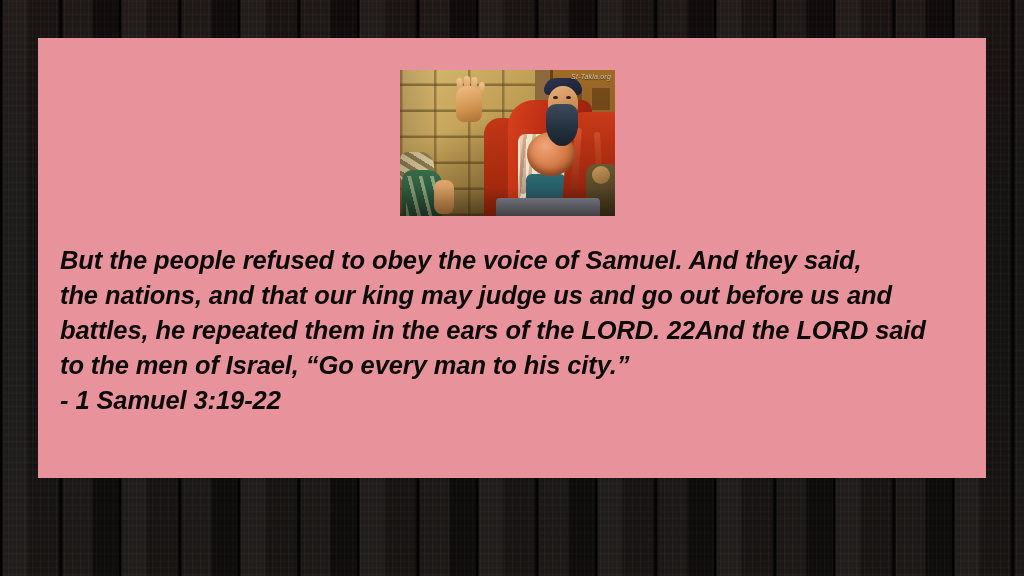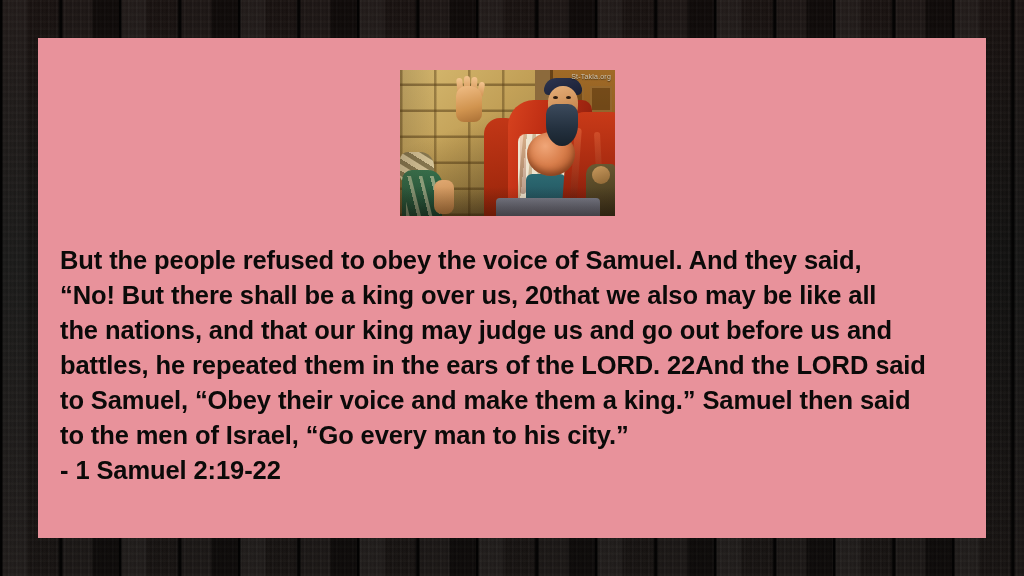--- a/index.html
+++ b/index.html
@@ -65,22 +65,23 @@
         rgba(0,0,0,0.030) 7px),
       linear-gradient(180deg, #17100e 0%, #100f0e 45%, #15110f 100%);
   }
 
   
   .panel {
     position: absolute;
     left: 38px;
     top: 38px;
     width: 948px;
-    height: 500px;
+    height: 440px;
     background: #e8929b;
+    font-style: italic;
   }
 
   
   .illustration {
     position: absolute;
     left: 362px;
     top: 32px;
     width: 215px;
     height: 146px;
     overflow: hidden;
@@ -381,22 +382,20 @@
       <div class="ill-layer finger f4"></div>
       <div class="ill-layer hand"></div>
 
       <div class="ill-layer ill-vignette"></div>
 
       <div class="watermark">St-Takla.org</div>
     </div>
 
     <div class="scripture">
       <div class="line">But the people refused to obey the voice of Samuel. And they said,</div>
-      <div class="line">“No! But there shall be a king over us, 20that we also may be like all</div>
       <div class="line">the nations, and that our king may judge us and go out before us and</div>
       <div class="line">battles, he repeated them in the ears of the LORD. 22And the LORD said</div>
-      <div class="line">to Samuel, “Obey their voice and make them a king.” Samuel then said</div>
       <div class="line">to the men of Israel, “Go every man to his city.”</div>
-      <div class="line">- 1 Samuel 2:19-22</div>
+      <div class="line">- 1 Samuel 3:19-22</div>
     </div>
 
   </div>
 </div>
 
 </body></html>

